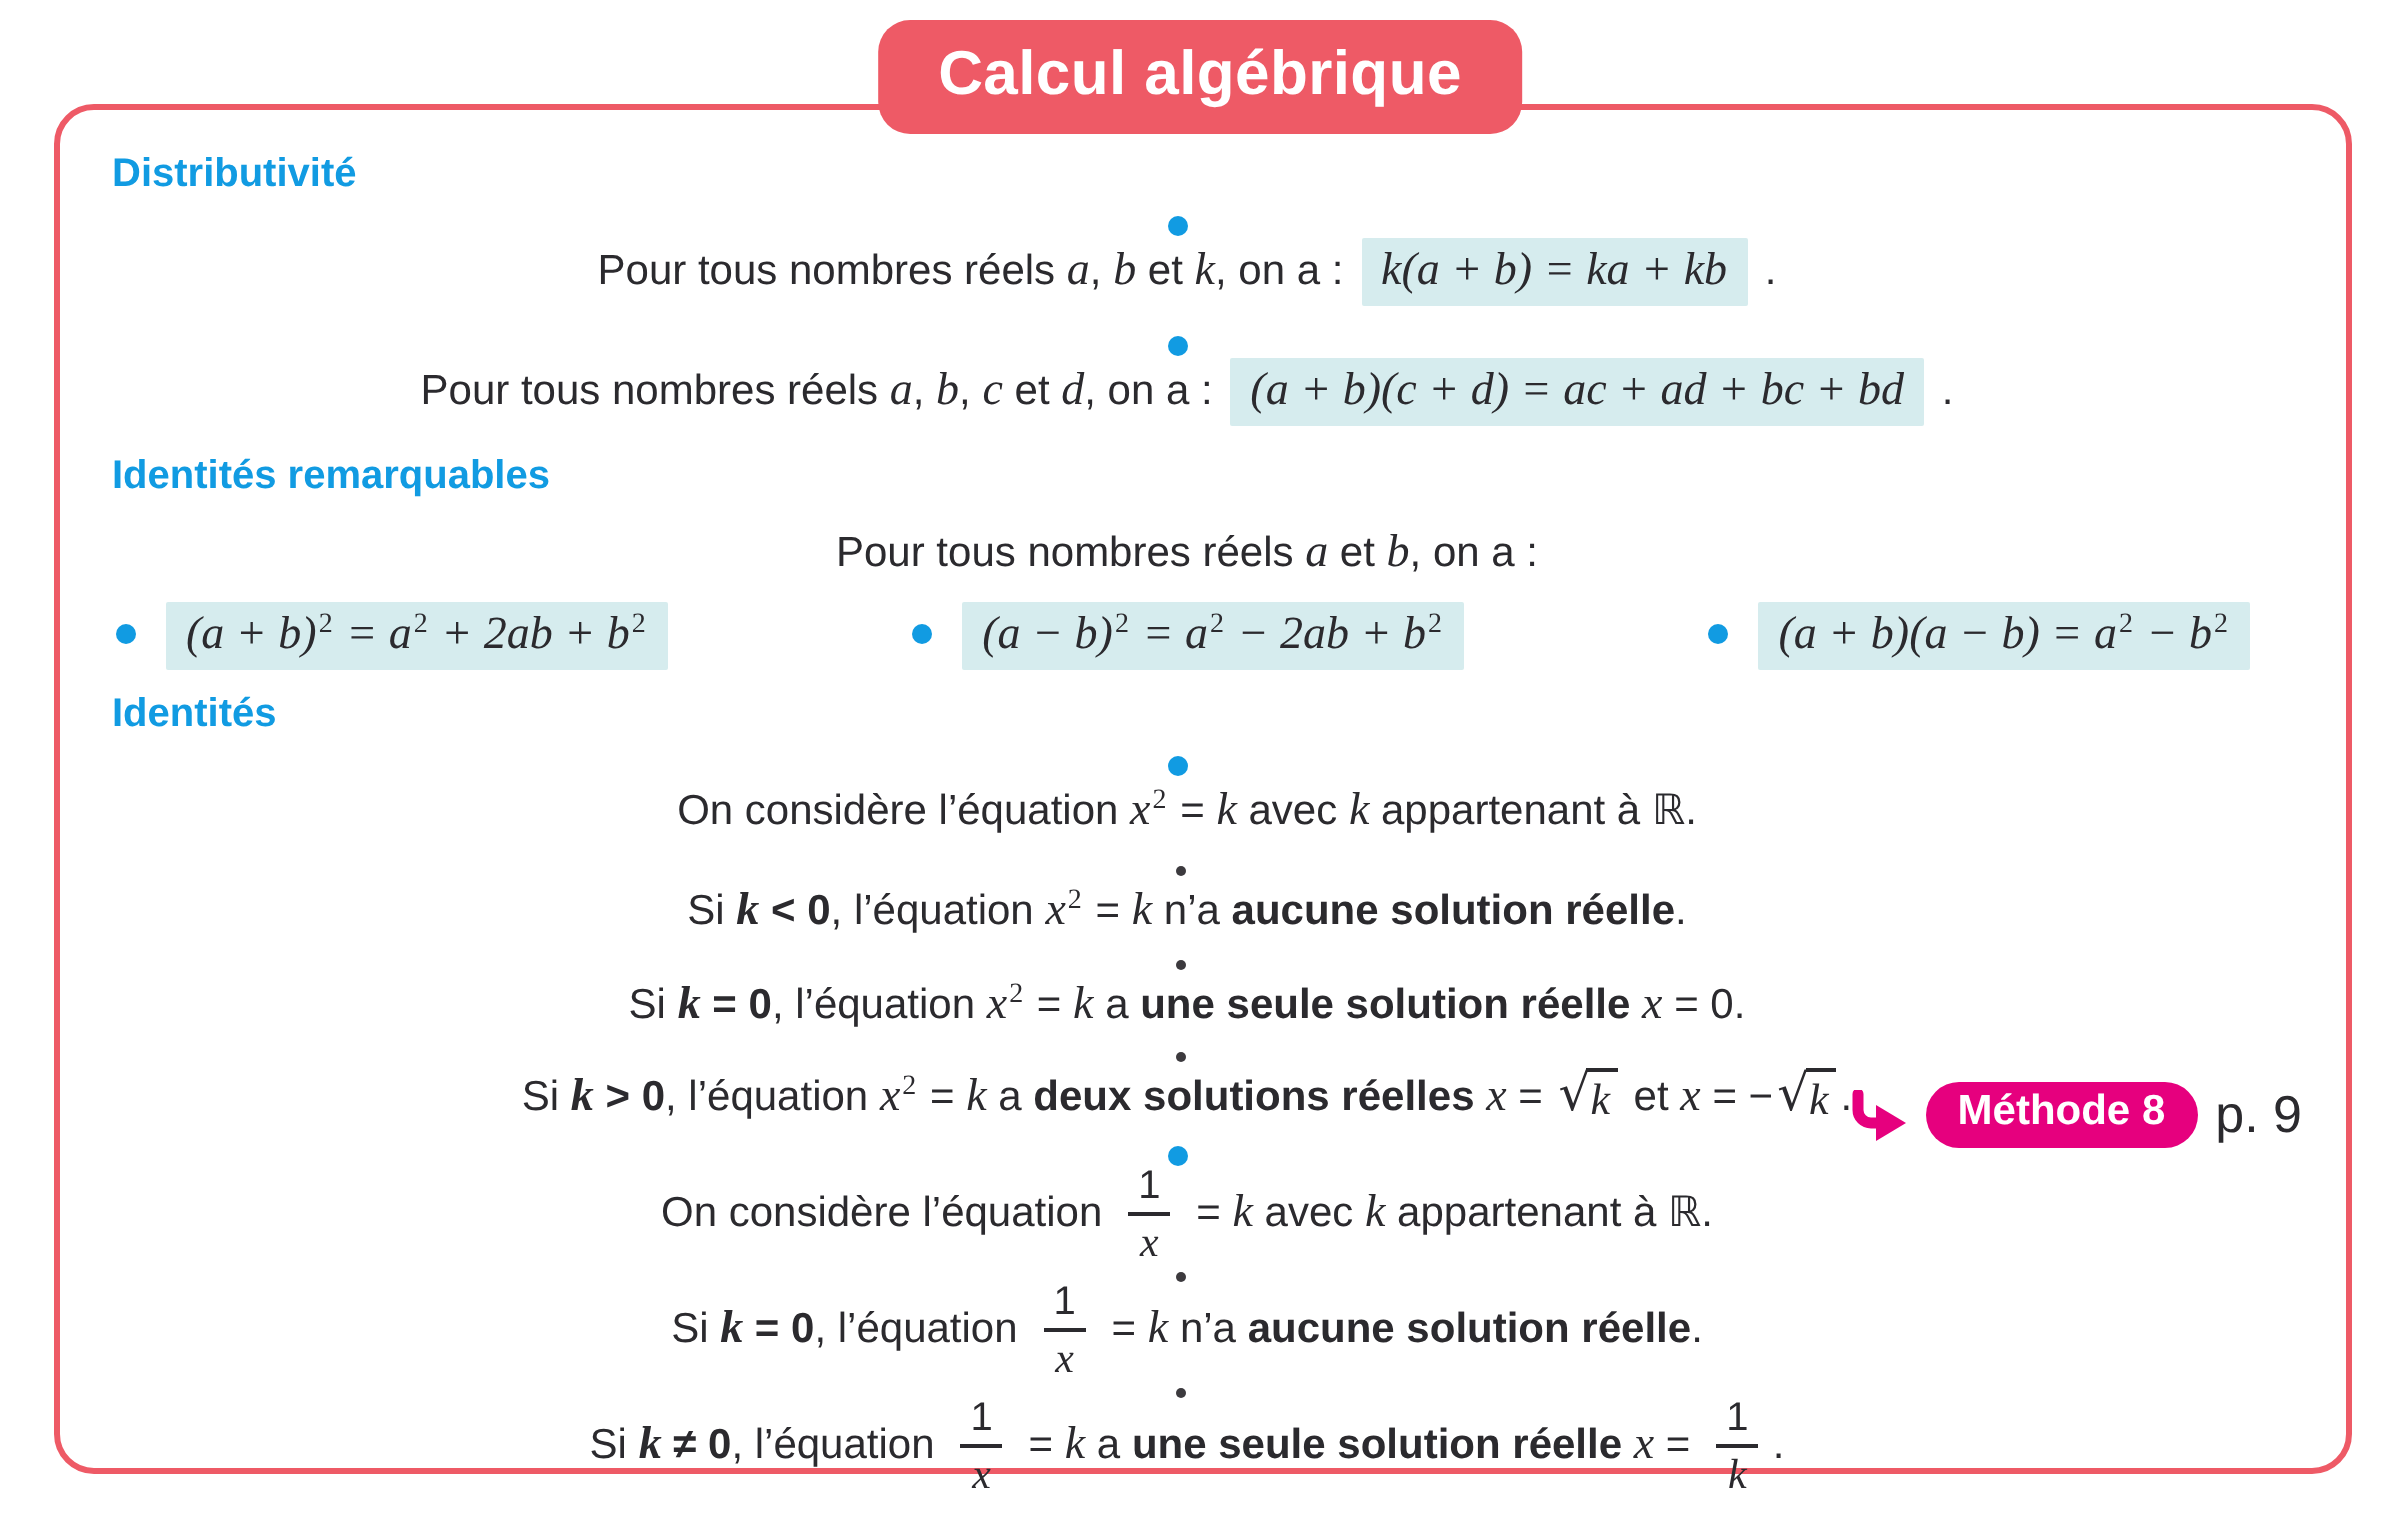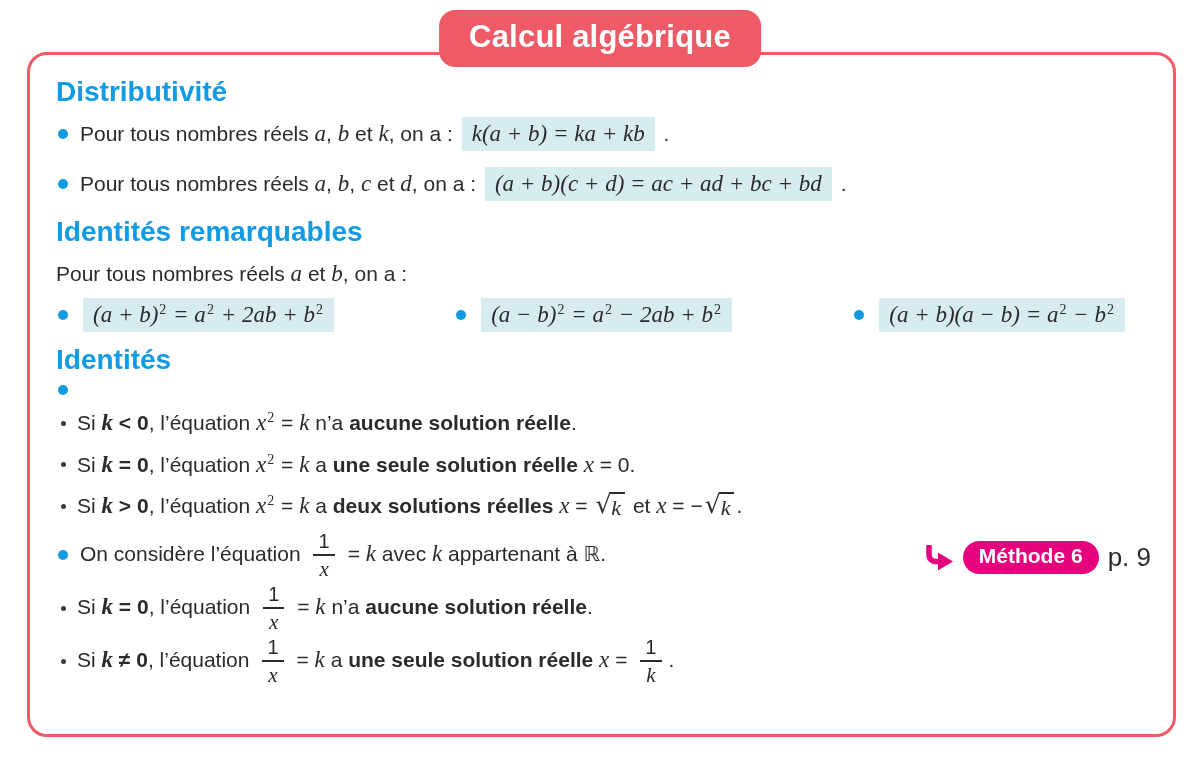--- a/index.html
+++ b/index.html
@@ -25,29 +25,30 @@
   
   .card{
     position:absolute;left:27px;top:52px;
     width:1149px;height:685px;box-sizing:border-box;
     border:3px solid #ee5a66;border-radius:20px;
     background:#fff;
     padding:21px 42px 0 26px;
   }
 
   h2.section{
-    color:#119be2;font-size:28px;font-weight:bold;
+    color:#119be2;font-size:20px;font-weight:bold;
     margin:0 0 9px 0;line-height:1.15;
   }
 
   .line{
     display:flex;align-items:center;
     margin-bottom:11px;
     font-size:21px;line-height:1.5;
     white-space:nowrap;
+    flex-direction:column;
   }
   .line.gap-lg{margin-bottom:15px;}
   .line.gap-sm{margin-bottom:7px;}
   .line.tall{margin-bottom:4px;}
 
   .dot{
     width:10px;height:10px;border-radius:50%;
     background:#119be2;margin:0 12px 0 2px;flex:0 0 auto;
   }
   .line.sub .dot{
@@ -156,20 +157,21 @@
         <span class="dot"></span>
         <span class="content"><span class="seg-hl"><span class="seg-m">(a + b)(a − b) = a</span><span class="seg-sup">2</span><span class="seg-m"> − b</span><span class="seg-sup">2</span></span></span>
       </div>
     </div>
 
     <h2 class="section">Identités</h2>
 
 
     <div class="line">
       <span class="dot"></span>
+      <span class="content"><span class="seg">On considère l’équation </span><span class="seg-m">x</span><span class="seg-sup">2</span><span class="seg"> = </span><span class="seg-m">k</span><span class="seg"> avec </span><span class="seg-m">k</span><span class="seg"> appartenant à </span><span class="seg-bb">ℝ</span><span class="seg">.</span></span>
     </div>
 
     <div class="line sub gap-sm">
       <span class="dot"></span>
       <span class="content"><span class="seg">Si </span><span class="seg-mb">k</span><span class="seg-b"> &lt; 0</span><span class="seg">, l’équation </span><span class="seg-m">x</span><span class="seg-sup">2</span><span class="seg"> = </span><span class="seg-m">k</span><span class="seg"> n’a </span><span class="seg-b">aucune solution réelle</span><span class="seg">.</span></span>
     </div>
 
     <div class="line sub gap-sm">
       <span class="dot"></span>
       <span class="content"><span class="seg">Si </span><span class="seg-mb">k</span><span class="seg-b"> = 0</span><span class="seg">, l’équation </span><span class="seg-m">x</span><span class="seg-sup">2</span><span class="seg"> = </span><span class="seg-m">k</span><span class="seg"> a </span><span class="seg-b">une seule solution réelle</span><span class="seg"> </span><span class="seg-m">x</span><span class="seg"> = 0.</span></span>
@@ -213,18 +215,18 @@
           </span><span class="seg">.</span></span>
     </div>
 
     <div class="method-ref">
       <span class="method-arrow">
         <svg width="30" height="26" viewBox="0 0 30 26" aria-hidden="true">
           <path d="M5 2 v8 a6.5 6.5 0 0 0 6.5 6.5 h4" fill="none" stroke="#e6007e" stroke-width="5.5" stroke-linecap="round"></path>
           <polygon points="14,7.5 29,16.5 14,25.5" fill="#e6007e"></polygon>
         </svg>
       </span>
-      <span class="method-badge">Méthode 6</span>
+      <span class="method-badge">Méthode 8</span>
       <span class="method-page">p. 9</span>
     </div>
 
   </div>
 </div>
 
 </body></html>

